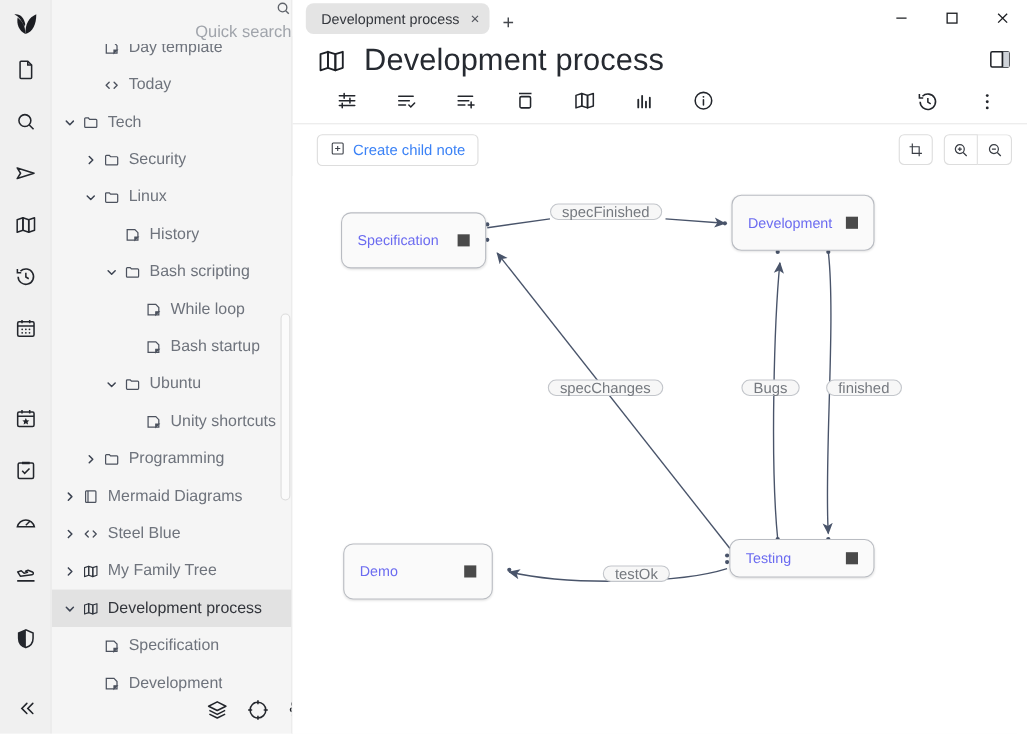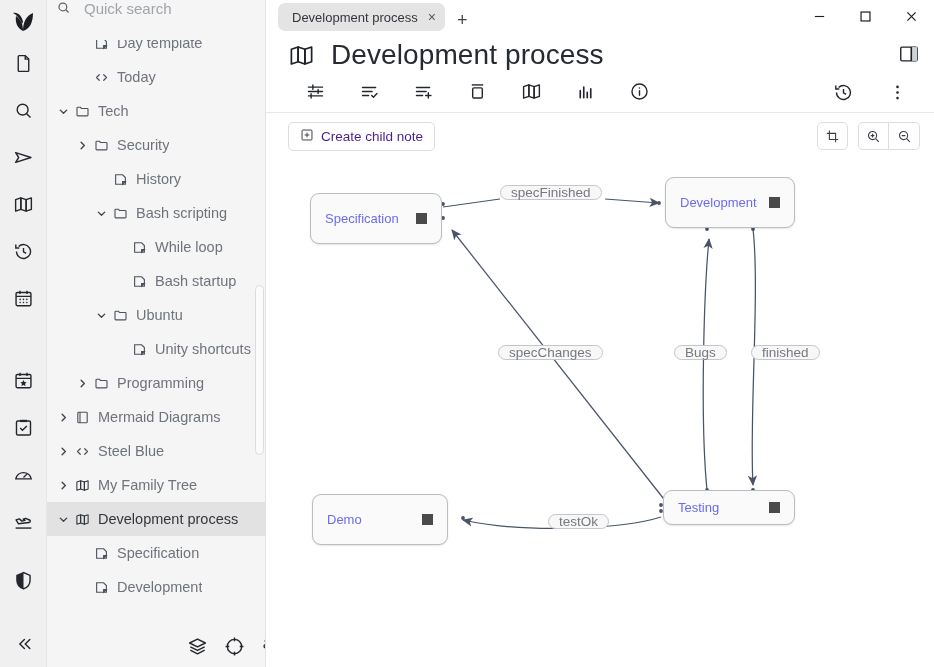--- a/index.html
+++ b/index.html
@@ -53,26 +53,27 @@
   .sidebar {
     width: 219px; flex: 0 0 219px;
     height: 667px;
     background: #f5f5f5;
     border-right: 1px solid #e3e3e3;
     position: relative;
     overflow: hidden;
   }
   .quick-search {
     height: 40px;
-    display: flex; align-items: flex-start;
-    gap: 13px;
+    display: flex; align-items: flex-end;
+    gap: 2px;
     padding-left: 9px;
     color: #9b9fa6;
     font-size: 14.5px;
     cursor: text;
+    flex-direction: column;
   }
   .quick-search .qs-label { color: #a0a4ab; font-size: 15px; }
   .tree {
     position: absolute;
     top: 40px; left: 0; right: 0; bottom: 0;
     overflow: hidden;
   }
   .tree-inner { position: relative; }
   .tree-item {
     display: flex; align-items: center;
@@ -201,21 +202,21 @@
     padding: 0 14px 0 22px;
     position: relative;
   }
   .child-btn {
     display: flex; align-items: center; gap: 7px;
     height: 29px; padding: 0 11px;
     border: 1px solid #dddddd;
     border-radius: 5px;
     background: #ffffff;
     font-size: 13.5px;
-    color: #4c1d95;
+    color: #3b82f6;
     cursor: pointer;
   }
   .zoom-group {
     position: absolute; right: 14px; top: 9px;
     display: flex; gap: 10px;
   }
   .zbtn {
     width: 31px; height: 28px;
     border: 1px solid #dddddd;
     border-radius: 5px;
@@ -421,20 +422,33 @@
               <svg width="11" height="11" viewBox="0 0 24 24" fill="none" stroke="#3d4452" stroke-width="3" stroke-linecap="round" stroke-linejoin="round">
                 <path d="M9 5l7 7-7 7"></path>
               </svg>
             </span>
             <span class="t-icon">
               <svg width="15" height="15" viewBox="0 0 24 24" fill="none" stroke="#4c525e" stroke-width="1.8">
                 <path d="M3.2 6.5A1.3 1.3 0 0 1 4.5 5.2h4.1l1.8 2h9.1a1.3 1.3 0 0 1 1.3 1.3v9.2a1.3 1.3 0 0 1-1.3 1.3H4.5a1.3 1.3 0 0 1-1.3-1.3z"></path>
               </svg>
             </span>
             <span class="t-label">Security</span>
+          </div>
+          <div class="tree-item" style="padding-left: 27px;">
+            <span class="tw">
+              <svg width="11" height="11" viewBox="0 0 24 24" fill="none" stroke="#3d4452" stroke-width="3" stroke-linecap="round" stroke-linejoin="round">
+                <path d="M5 9l7 7 7-7"></path>
+              </svg>
+            </span>
+            <span class="t-icon">
+              <svg width="15" height="15" viewBox="0 0 24 24" fill="none" stroke="#4c525e" stroke-width="1.8">
+                <path d="M3.2 6.5A1.3 1.3 0 0 1 4.5 5.2h4.1l1.8 2h9.1a1.3 1.3 0 0 1 1.3 1.3v9.2a1.3 1.3 0 0 1-1.3 1.3H4.5a1.3 1.3 0 0 1-1.3-1.3z"></path>
+              </svg>
+            </span>
+            <span class="t-label">Linux</span>
           </div>
           <div class="tree-item" style="padding-left: 46px;">
             <span class="tw empty"></span>
             <span class="t-icon">
               <svg width="15" height="15" viewBox="0 0 24 24" fill="none" stroke="#4c525e" stroke-width="1.8">
                 <path d="M4.2 4.4h11.2l4.4 4.4v10.8H4.2z"></path>
                 <path d="M15.4 19.6l4.4-4.4h-4.4z" fill="#4c525e"></path>
               </svg>
             </span>
             <span class="t-label">History</span>

